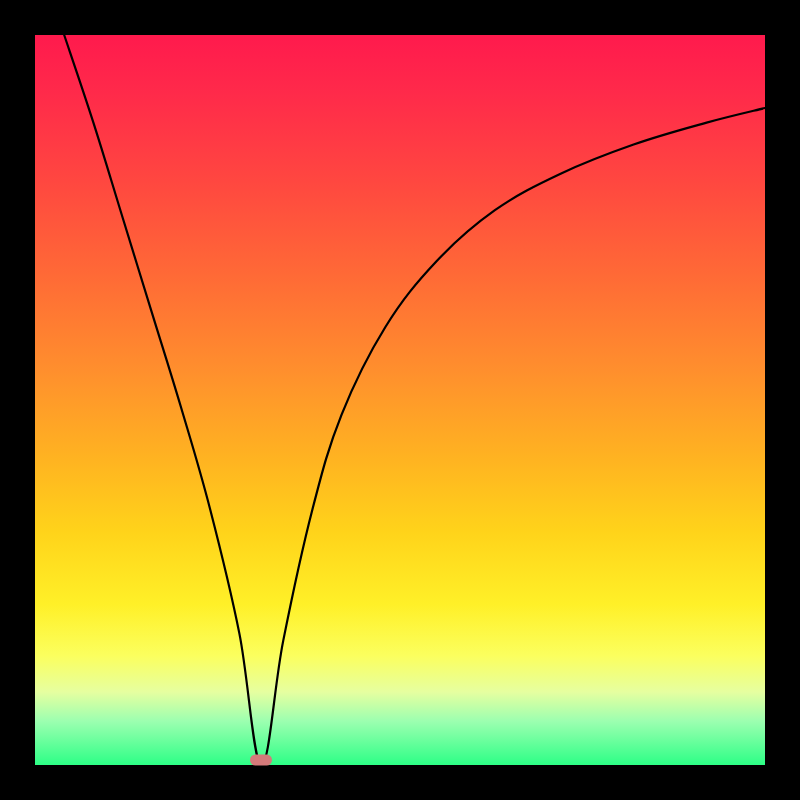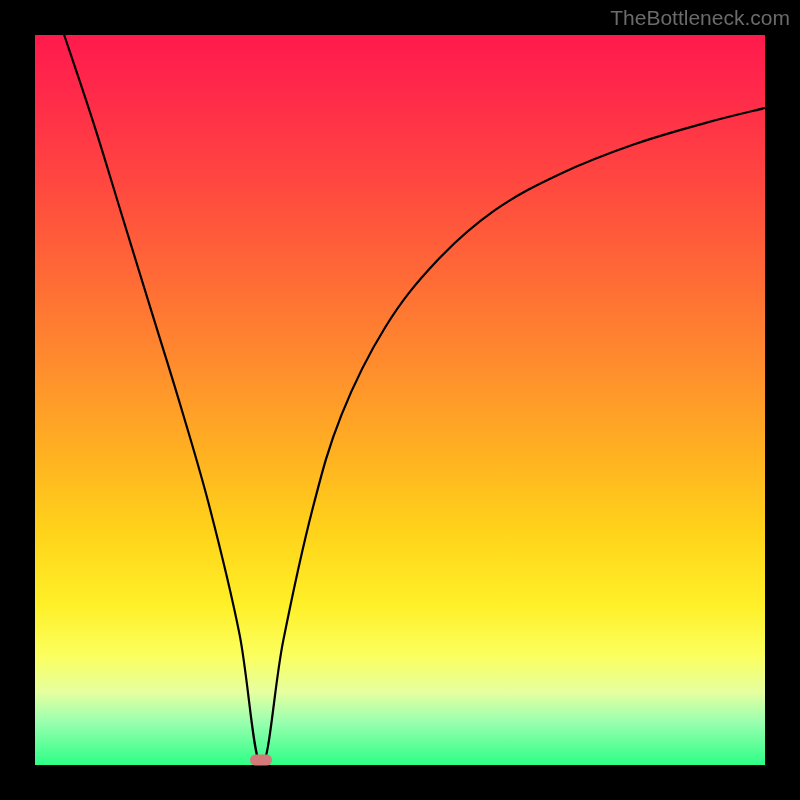--- a/index.html
+++ b/index.html
@@ -64,21 +64,20 @@
     font-size: 21px;
     font-weight: 400;
     letter-spacing: 0px;
     font-family: Arial, Helvetica, sans-serif;
   }
 </style>
 </head>
 <body>
 
 <div class="frame">
-  <div class="watermark">TheBottleneck.com</div>
 
   <div class="plot-area">
     <svg class="curve-svg" viewBox="0 0 730 730" preserveAspectRatio="none">
       <path d="M 29.20 0.00 C 34.46 15.77, 47.89 54.75, 58.40 87.60 C 68.91 120.45, 77.09 148.34, 87.60 182.50 C 98.11 216.66, 106.29 243.24, 116.80 277.40 C 127.31 311.56, 135.49 336.82, 146.00 372.30 C 156.51 407.78, 164.69 433.77, 175.20 474.50 C 185.71 515.23, 195.20 552.61, 204.40 598.60 C 213.60 644.59, 218.42 728.69, 226.30 730.00 C 234.18 731.31, 239.00 651.89, 248.20 605.90 C 257.40 559.91, 266.89 515.23, 277.40 474.50 C 287.91 433.77, 293.46 412.45, 306.60 379.60 C 319.74 346.75, 333.32 319.59, 350.40 292.00 C 367.48 264.41, 381.79 247.32, 401.50 226.30 C 421.21 205.28, 437.56 190.97, 459.90 175.20 C 482.24 159.43, 500.63 150.53, 525.60 138.70 C 550.57 126.87, 572.32 118.70, 598.60 109.50 C 624.88 100.30, 647.95 94.17, 671.60 87.60 C 695.25 81.03, 719.49 75.63, 730.00 73.00" fill="none" stroke="#000" stroke-width="2.2" stroke-linejoin="round" stroke-linecap="round"></path>
     </svg>
     <div class="minimum-marker" style="left: 226.3px; top: 725px; background: rgb(212, 122, 122);"></div>
   </div>
 </div>
 
 </body></html>

